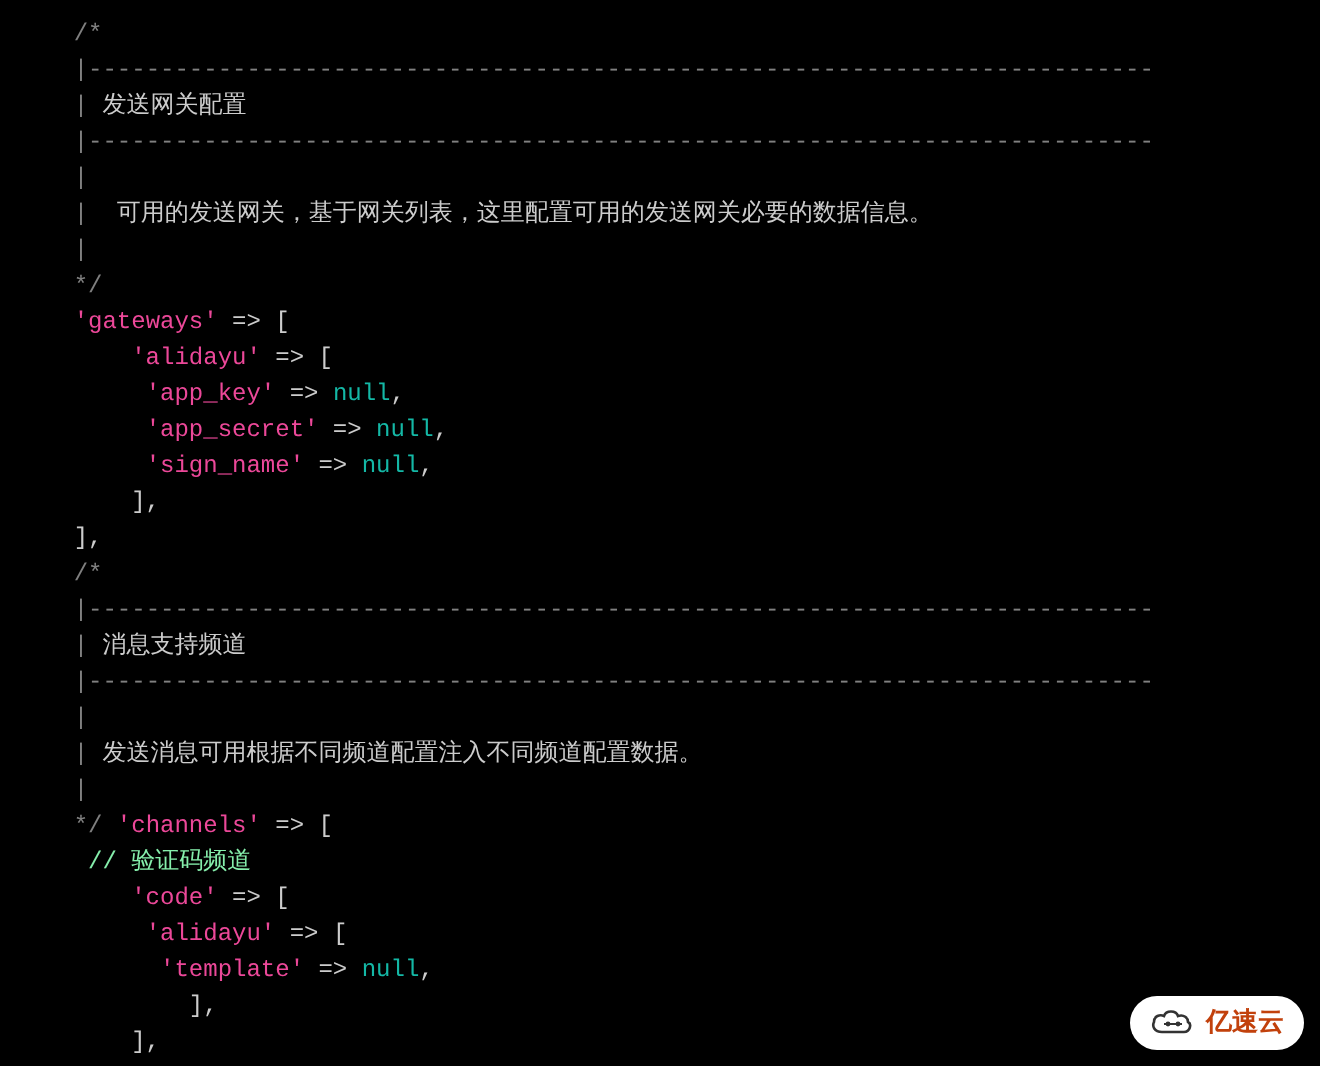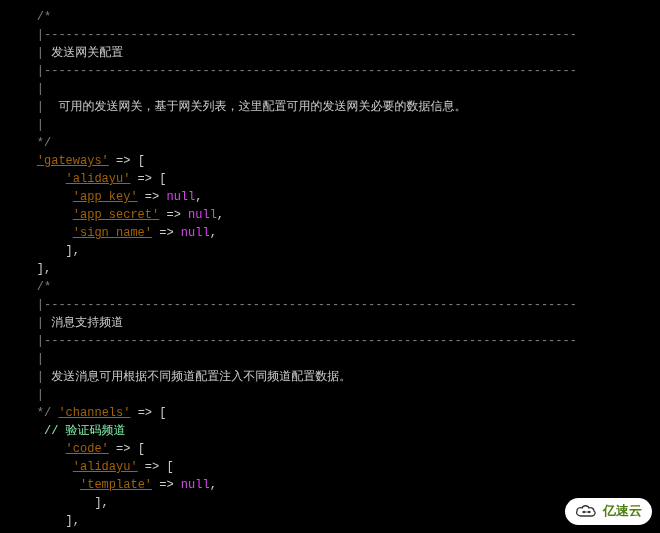--- a/index.html
+++ b/index.html
@@ -22,25 +22,24 @@
       white-space: pre;
     }
     .comment {
       color: #808080;
     }
     .comment-cn {
       color: #cccccc;
       font-family: Liberation Mono, monospace;
     }
     .string {
-      color: #a16207;
-      text-decoration: underline;
+      color: #ec4899;
     }
     .keyword-null {
-      color: #d946ef;
+      color: #14b8a6;
     }
     .arrow {
       color: #cccccc;
     }
     .bracket {
       color: #cccccc;
     }
     .comma {
       color: #cccccc;
     }
@@ -49,21 +48,21 @@
     }
     .watermark {
       position: absolute;
       right: 8px;
       bottom: 8px;
       background: #ffffff;
       border-radius: 14px;
       padding: 4px 10px;
       font-size: 13px;
       font-weight: bold;
-      color: #4d7c0f;
+      color: #c2410c;
       display: flex;
       align-items: center;
       gap: 6px;
     }
     .watermark-icon {
       display: inline-flex;
       align-items: center;
     }
   </style>
 </head>

